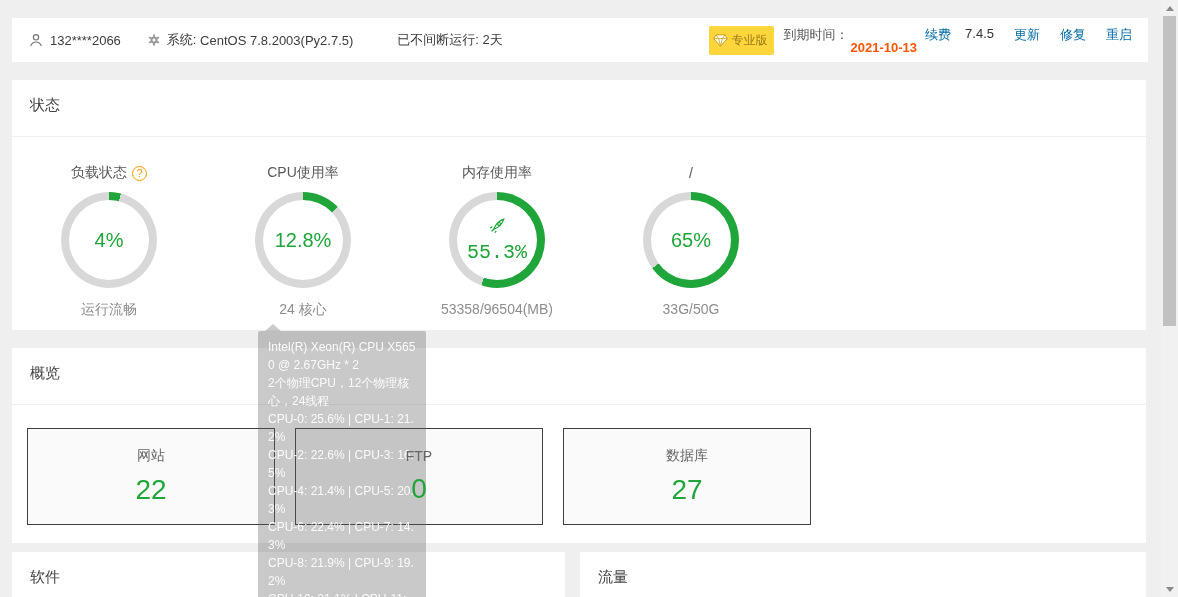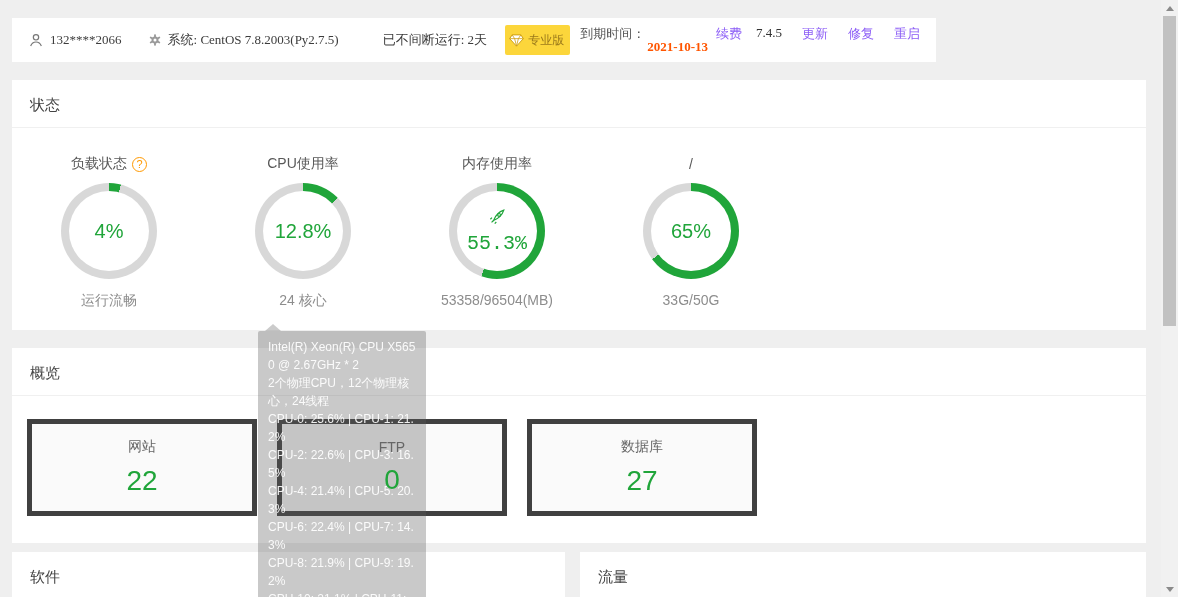--- a/index.html
+++ b/index.html
@@ -5,45 +5,45 @@
   * { margin:0; padding:0; box-sizing:border-box; }
   html,body { width:1178px; height:597px; }
   body {
     position:relative; overflow:hidden;
     background:#efefef;
     font-family:"Liberation Sans","DejaVu Sans",sans-serif;
     color:#444;
   }
   .panel { position:absolute; background:#fff; }
   .panel-header {
-    height:48px; padding:16px 18px 0 18px;
+    height:57px; padding:16px 18px 0 18px;
     font-size:15px; color:#444;
     border-bottom:1px solid #f0f0f0;
     font-family:Liberation Mono, monospace;
   }
 
   
   .topbar {
-    left:12px; top:18px; width:924px; height:44px;
+    left:12px; top:18px; width:1136px; height:44px;
     display:flex; align-items:center;
-    padding:12px 16px; font-size:13px; color:#3c3c3c;font-family:Liberation Serif, serif;
+    padding:12px 16px; font-size:13px; color:#3c3c3c;
   }
   .tb-group { display:flex; align-items:center; }
   .tb-icon { display:inline-flex; margin-right:6px; }
   .tb-sys { margin-left:26px; }
   .tb-uptime { margin-left:44px; }
   .tb-right { margin-left:auto; display:flex; }
   .pro-badge {
     display:inline-flex; align-items:center; gap:4px;
     background:#fcd63b; color:#9b7a1c;
     font-size:12px; padding:2px 6px 2px 4px; border-radius:2px;
   }
   .expire-label { margin-left:10px; color:#555; }
   .expire-date { color:#ff5500; font-weight:bold; margin-left:2px;margin-top:14px; }
-  .green-link { color:#8b5cf6; text-decoration:none; cursor:pointer; }
+  .green-link { color:#0369a1; text-decoration:none; cursor:pointer; }
   .renew { margin-left:8px; }
   .version { margin-left:14px; color:#333; }
   .tb-link { margin-left:20px; }
 
   
   .status-panel { left:12px; top:80px; width:1134px; height:250px; }
   .gauges { display:flex; padding:26px 0 0 0; }
   .gauge { width:194px; display:flex; flex-direction:column; align-items:center; }
   .gauge-title {
     height:20px; font-size:14px; color:#595959;
@@ -63,21 +63,21 @@
     display:flex; flex-direction:column; align-items:center; justify-content:center;
   }
   .donut-value { font-size:20px; color:#20a53a; }
   .gauge-sub { margin-top:13px; font-size:14px; color:#8d8d8d; }
   .rocket { margin-bottom:1px; }
 
   
   .overview-panel { left:12px; top:348px; width:1134px; height:195px; }
   .ov-cards { display:flex; gap:20px; padding:23px 0 0 15px; }
   .ov-card {
-    width:230px; height:97px; background:#fafafa; border:5px solid #404040;
+    width:248px; height:97px; background:#fafafa; border:1px solid #404040;
     display:flex; flex-direction:column; align-items:center; justify-content:center;
     gap:9px; cursor:pointer;
   }
   .ov-label { font-size:14px; color:#666; position:relative; z-index:40; }
   .ov-value { font-size:28px; color:#20a53a; position:relative; z-index:40; }
 
   
   .software-panel { left:12px; top:552px; width:553px; height:80px; }
   .traffic-panel { left:580px; top:552px; width:566px; height:80px; }
 

